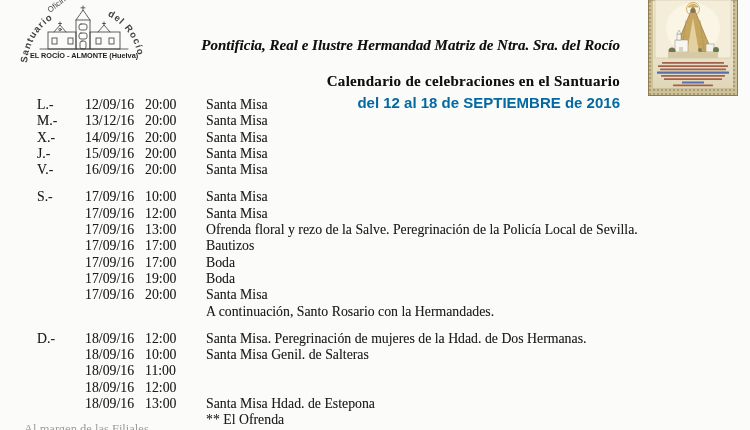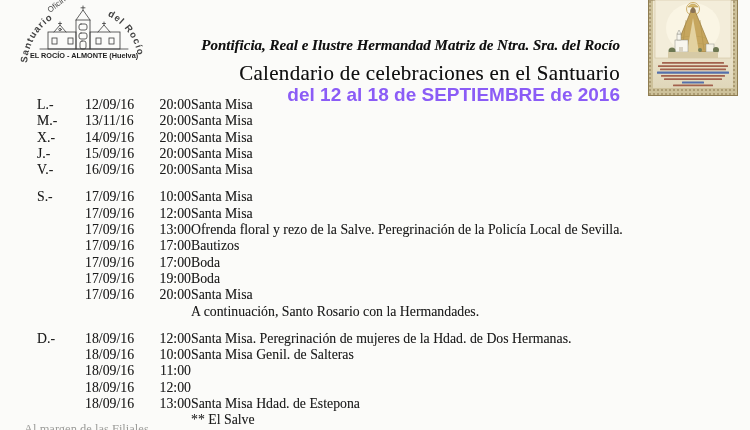--- a/index.html
+++ b/index.html
@@ -12,38 +12,38 @@
 
   
   .stamp{position:absolute;left:10px;top:0;width:138px;height:64px;}
 
   
   .header{
     position:absolute;left:110px;top:37px;width:510px;text-align:right;
     color:#101010;text-shadow:0 0 .4px rgba(0,0,0,.35);
   }
   .header .org{font-style:italic;font-weight:bold;font-size:15px;line-height:17px;}
-  .header .title{font-weight:normal;font-size:21px;line-height:23px;letter-spacing:.3px;margin-top:8px;}
+  .header .title{font-weight:bold;font-size:15px;line-height:23px;letter-spacing:.3px;margin-top:16px;}
   .header .subtitle{
-    font-family:"Liberation Sans", sans-serif;font-size:19px;line-height:15px;
-    color:#8b5cf6;margin-top:2px;font-weight:bold;text-shadow:none;
+    font-family:"Liberation Sans", sans-serif;font-size:15px;line-height:15px;
+    color:#0369a1;margin-top:2px;font-weight:bold;text-shadow:none;
   }
 
   
   .estampa{position:absolute;left:648px;top:0;width:90px;height:96px;}
 
   
   .schedule{position:absolute;left:0;top:97px;width:750px;
             text-shadow:0 0 .4px rgba(0,0,0,.3);}
   .row{display:flex;line-height:16.3px;height:16.3px;font-size:13.8px;color:#1c1c1c;}
   .row.gap{margin-top:11px;}
   .c-day{width:48px;margin-left:37px;}
   .c-date{width:60px;}
-  .c-time{width:46px;text-align:right;}
-  .c-desc{white-space:nowrap;}
+  .c-time{width:46px;text-align:left;}
+  .c-desc{margin-left:15px;white-space:nowrap;}
 
   
   .footnote{
     position:absolute;left:24px;top:422px;font-size:12.5px;color:#7b7b78;
     opacity:.75;white-space:nowrap;
   }
 </style>
 </head>
 <body>
 
@@ -147,21 +147,21 @@
 
   <div class="schedule">
       <div class="row">
       <span class="c-day">L.-</span>
       <span class="c-date">12/09/16</span>
       <span class="c-time">20:00</span>
       <span class="c-desc">Santa Misa</span>
     </div>
       <div class="row">
       <span class="c-day">M.-</span>
-      <span class="c-date">13/11/16</span>
+      <span class="c-date">13/12/16</span>
       <span class="c-time">20:00</span>
       <span class="c-desc">Santa Misa</span>
     </div>
       <div class="row">
       <span class="c-day">X.-</span>
       <span class="c-date">14/09/16</span>
       <span class="c-time">20:00</span>
       <span class="c-desc">Santa Misa</span>
     </div>
       <div class="row">
@@ -249,19 +249,19 @@
       <div class="row">
       <span class="c-day"></span>
       <span class="c-date">18/09/16</span>
       <span class="c-time">13:00</span>
       <span class="c-desc">Santa Misa Hdad. de Estepona</span>
     </div>
       <div class="row">
       <span class="c-day"></span>
       <span class="c-date"></span>
       <span class="c-time"></span>
-      <span class="c-desc">** El Salve</span>
+      <span class="c-desc">** El Ofrenda</span>
     </div>
     </div>
 
   <div class="footnote">Al margen de las Filiales</div>
 
 </div>
 
 </body></html>

